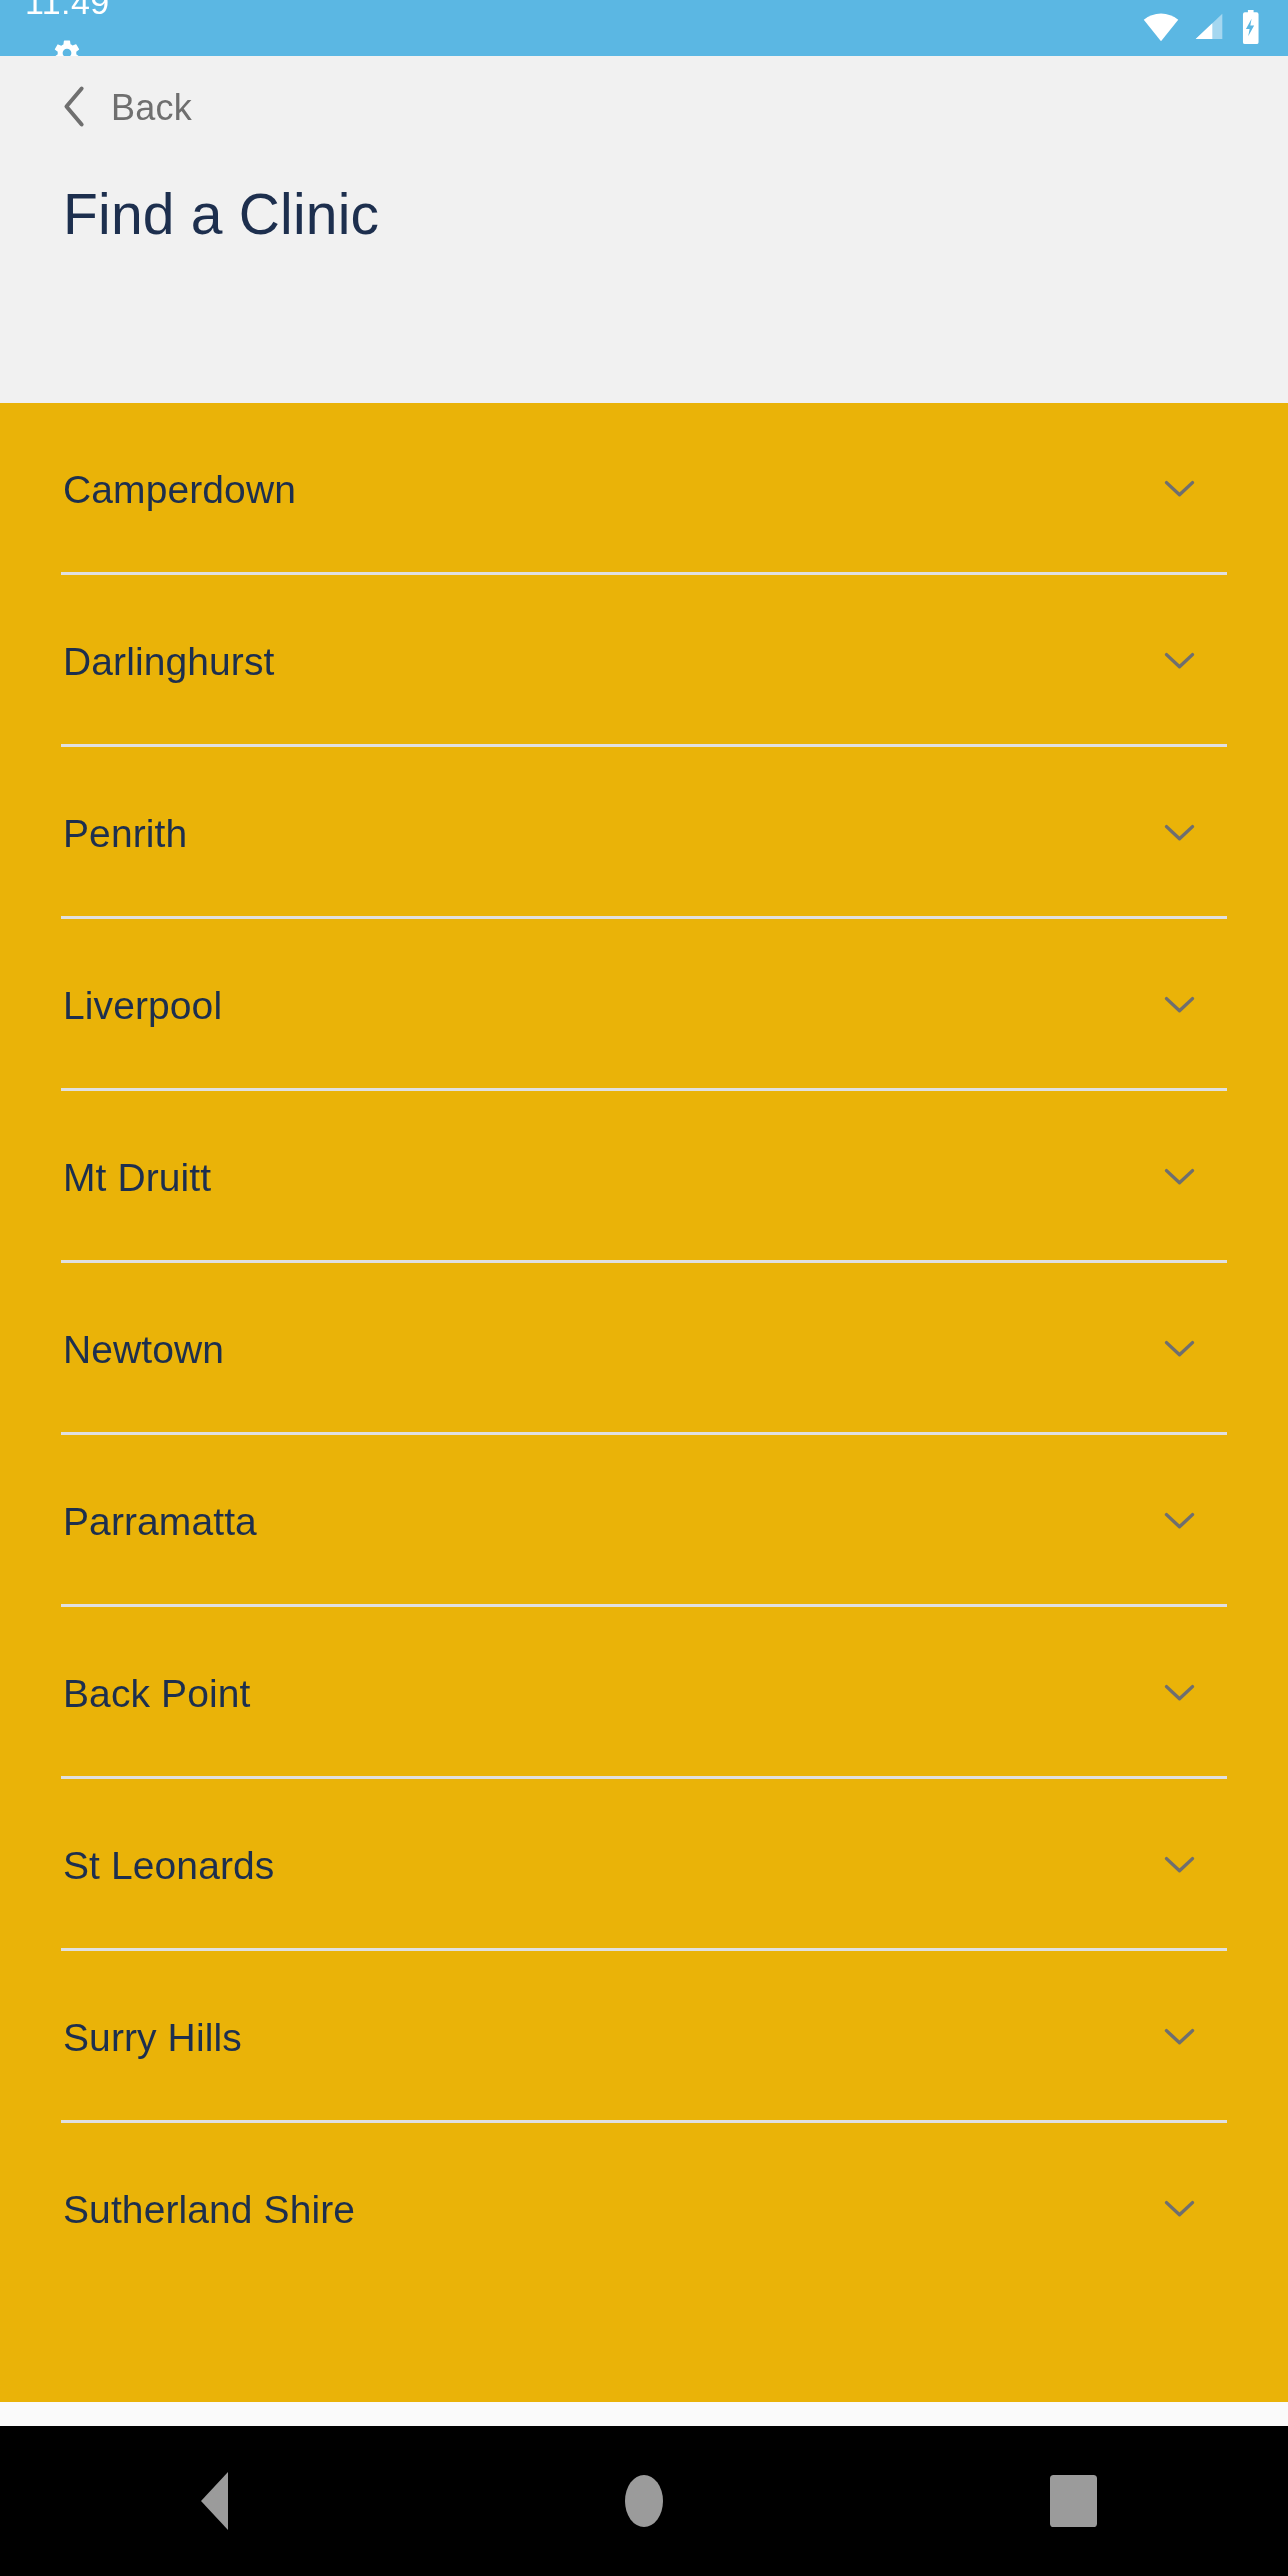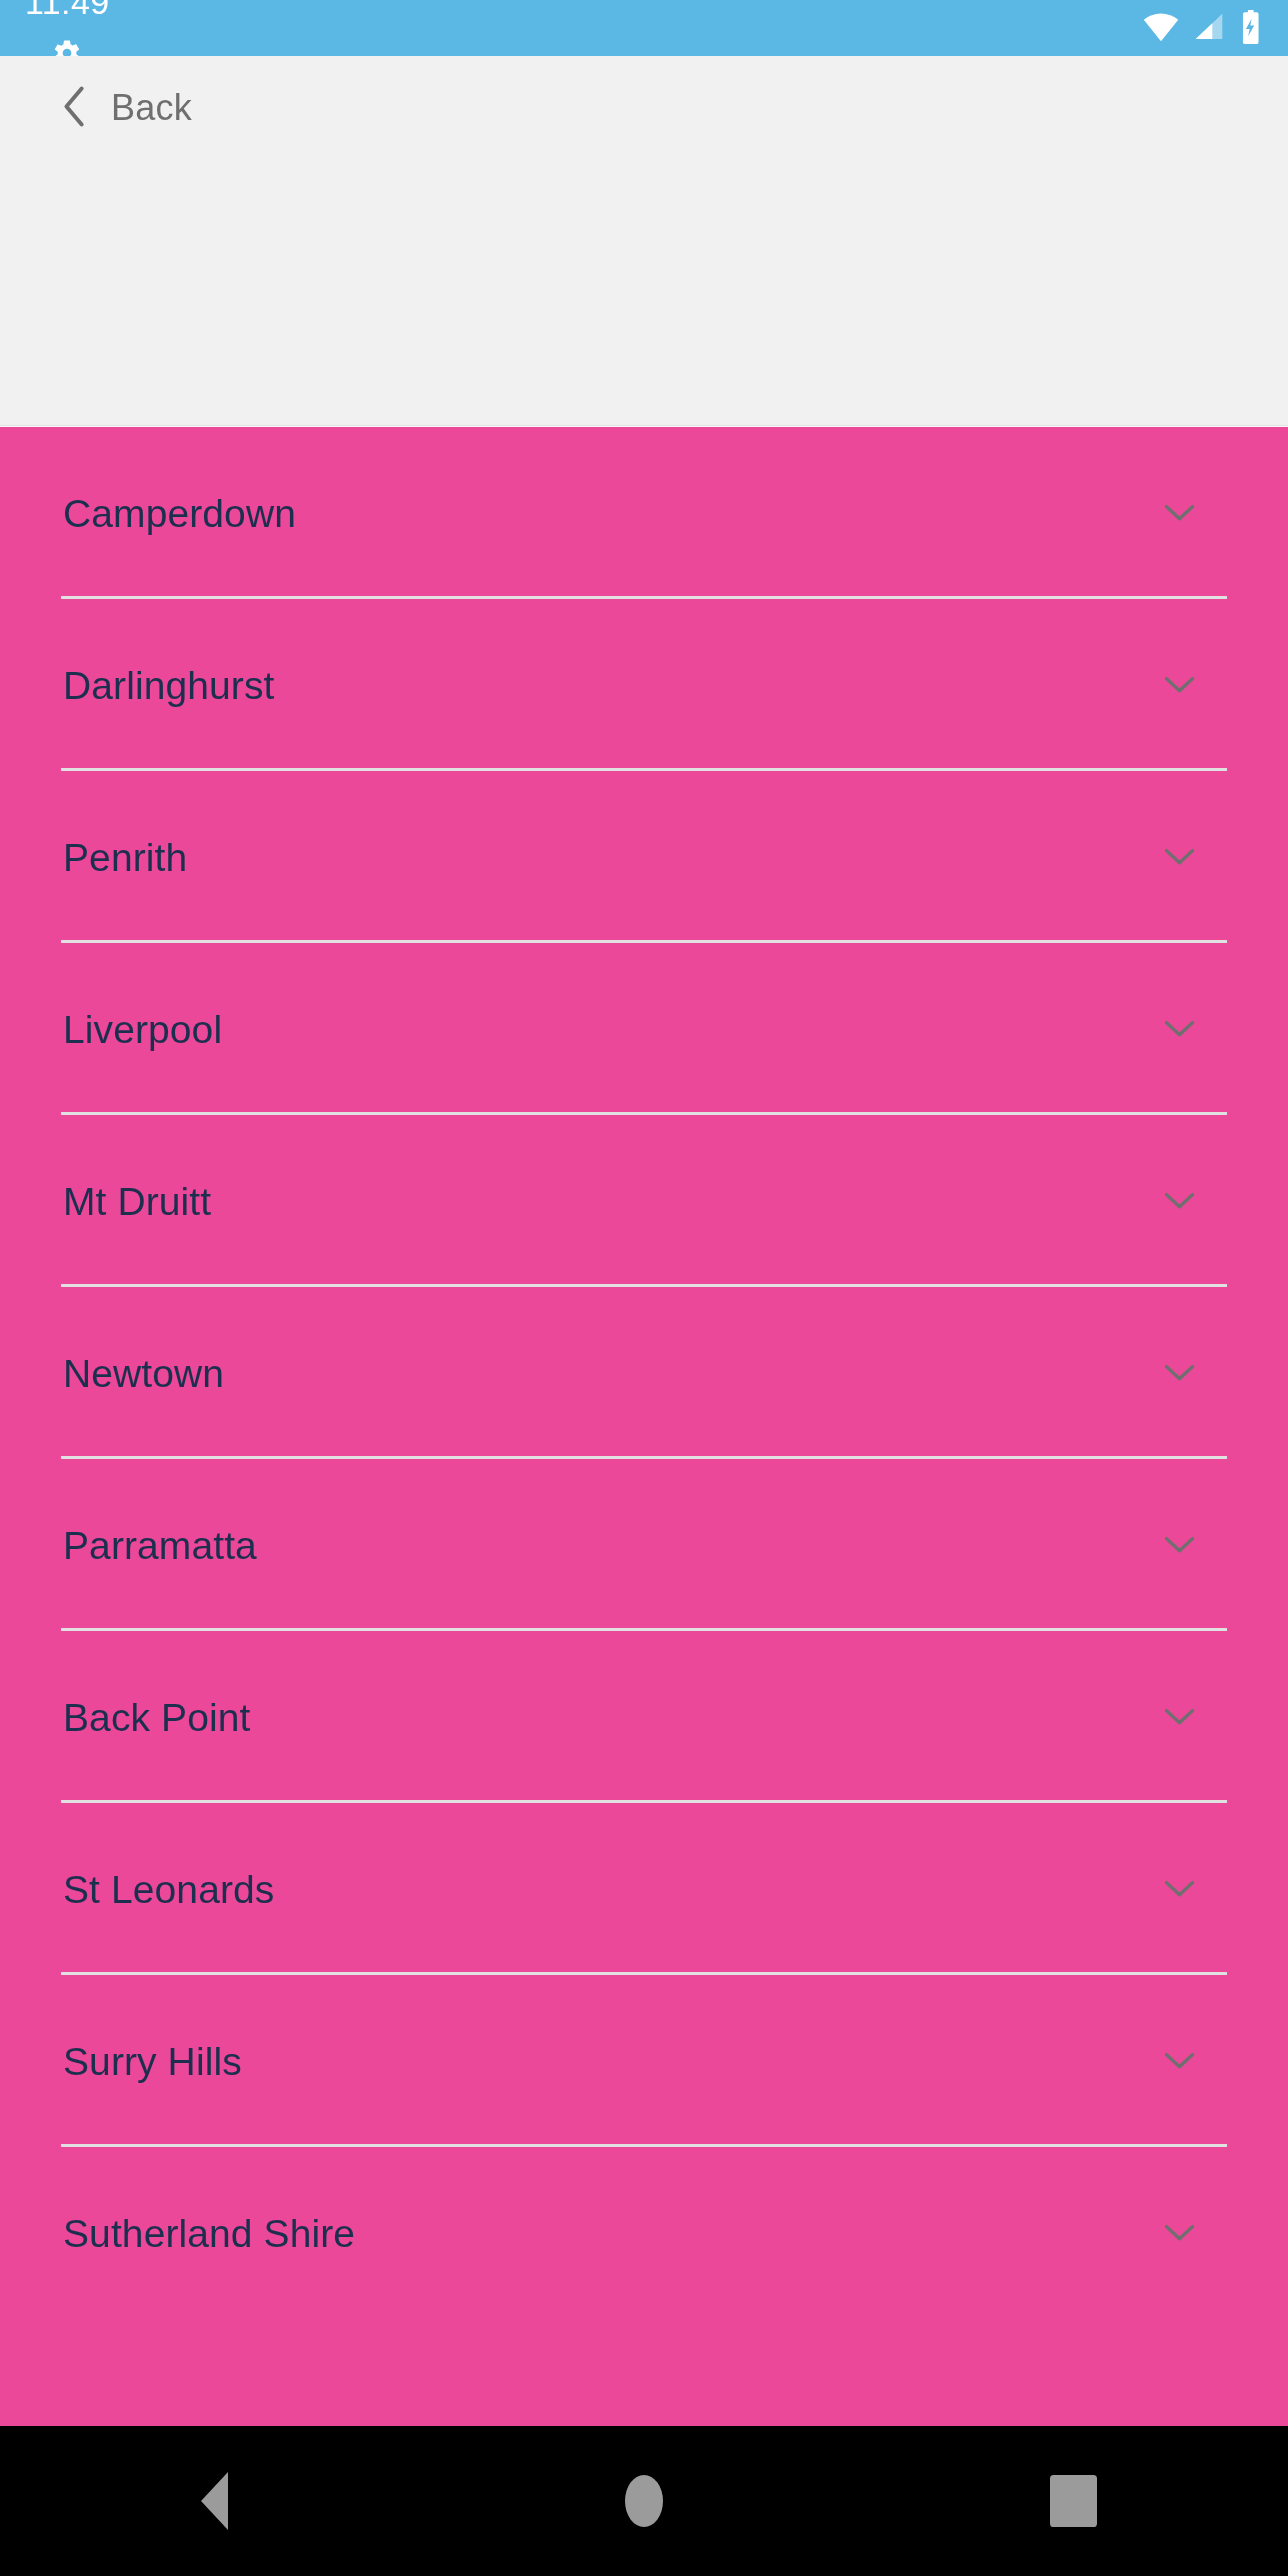--- a/index.html
+++ b/index.html
@@ -45,23 +45,23 @@
     line-height:1; letter-spacing:0.2px;
   }
   .page-title {
     position:absolute; top:124px; left:63px;
     color:#1d2f4e; font-size:57px; font-weight:400;
     line-height:1.2; letter-spacing:0.2px;
   }
 
   
   .clinic-list {
-    position:absolute; top:427px; left:0;
+    position:absolute; top:403px; left:0;
     width:1288px; height:1999px;
-    background:#ec4899; overflow:hidden;
+    background:#eab308; overflow:hidden;
   }
   .clinic-row {
     position:relative;
     height:172px;
     display:flex; align-items:center;
     padding:0 89px 0 63px;
   }
   .clinic-name {
     color:#1d2f4e; font-size:39px; font-weight:400;
     line-height:1; letter-spacing:0.1px;
@@ -136,20 +136,21 @@
 
   <div class="header">
     <div class="back-row">
       <span class="back-chevron">
         <svg width="27" height="43" viewBox="0 0 14 24" fill="none" stroke="#6f6f6f" stroke-width="2.2" stroke-linecap="round" stroke-linejoin="round">
           <polyline points="11,2 2.5,12 11,22"></polyline>
         </svg>
       </span>
       <span class="back-label">Back</span>
     </div>
+    <h1 class="page-title">Find a Clinic</h1>
   </div>
 
   <div class="clinic-list" id="clinic-list">
       <div class="clinic-row">
         <span class="clinic-name">Camperdown</span>
         <span class="row-chevron"><svg width="39" height="39" viewBox="0 0 24 24" fill="none" stroke="#6f6f6f" stroke-width="2.1" stroke-linecap="round" stroke-linejoin="round">
             <polyline points="4,9 12,16.5 20,9"></polyline>
           </svg></span>
         <span class="row-divider"></span>
       </div>

